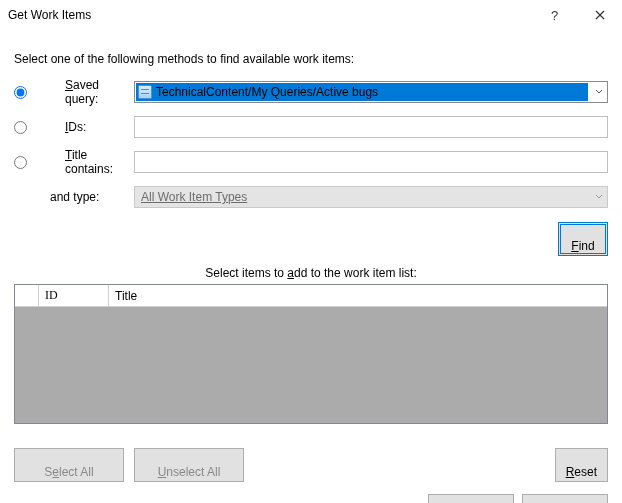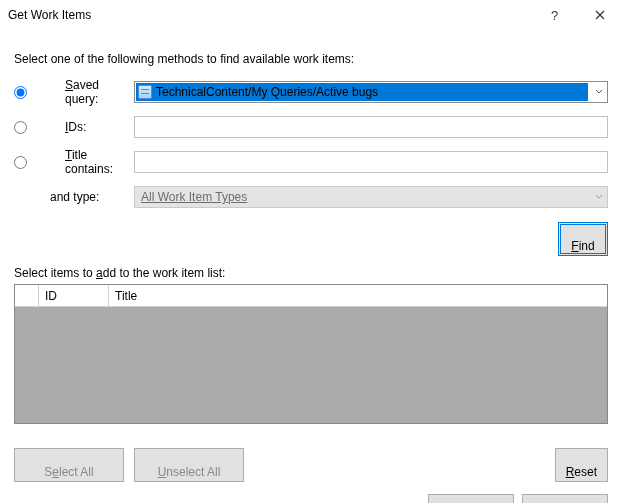--- a/index.html
+++ b/index.html
@@ -145,20 +145,21 @@
   }
   .btn:disabled { color: #888; }
   .btn-focus {
     border: 1px solid #0078d7;
     outline: 1px solid #0078d7;
     outline-offset: -3px;
     background: #e1e1e1;
   }
   .select-instr {
     margin: 10px 0 4px 0;
+    text-align: center;
   }
   .grid {
     border: 1px solid #828790;
     height: 140px;
     background: #ababab;
     display: flex;
     flex-direction: column;
   }
   .grid-header {
     display: flex;
@@ -166,21 +167,21 @@
     height: 22px;
     border-bottom: 1px solid #d0d0d0;
   }
   .gh-cell {
     border-right: 1px solid #d0d0d0;
     display: flex;
     align-items: center;
     padding: 0 6px;
   }
   .gh-sel { width: 24px; }
-  .gh-id { width: 70px; }
+  .gh-id { width: 70px; font-family: Liberation Serif, serif; }
   .gh-title { flex: 1; border-right: none; }
   .grid-body { flex: 1; }
   .selrow {
     display: flex;
     gap: 10px;
     margin-top: 24px;
   }
   .selrow .btn { min-width: 110px; }
   .spacer { flex: 1; }
   .bottom-row {

